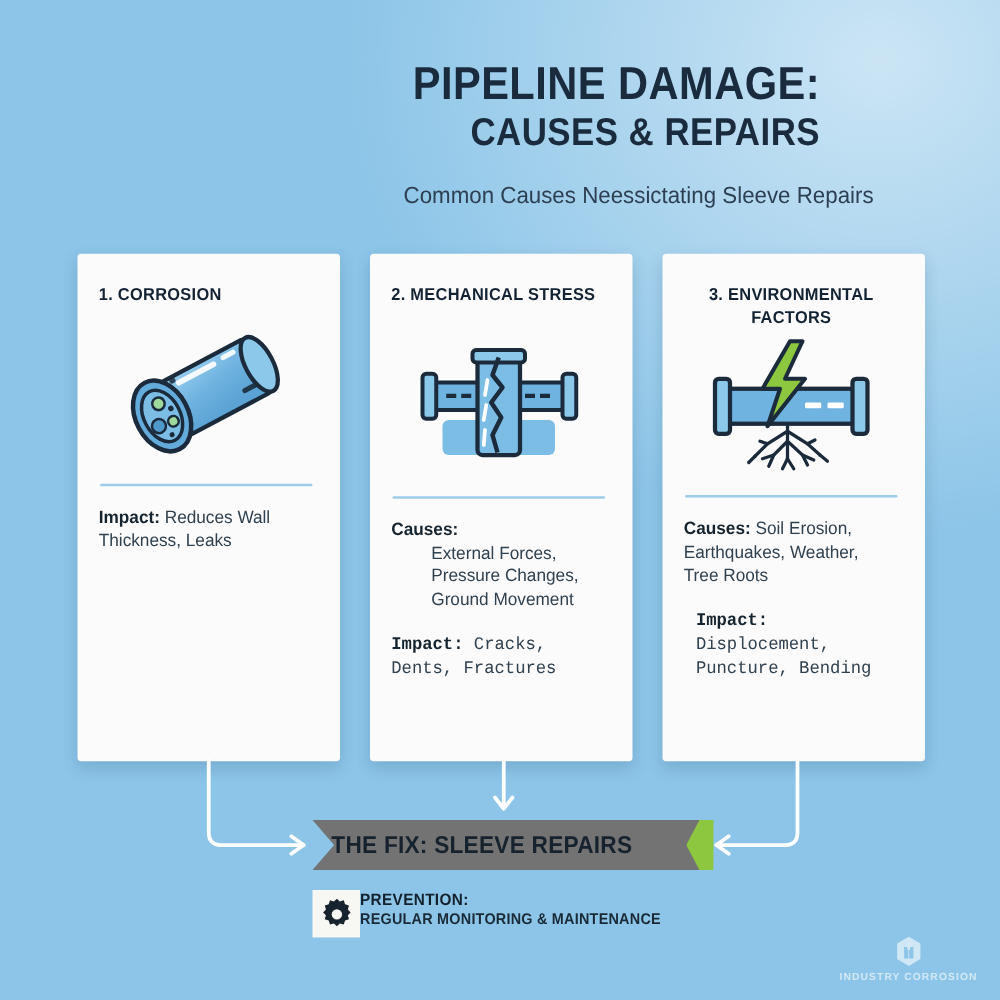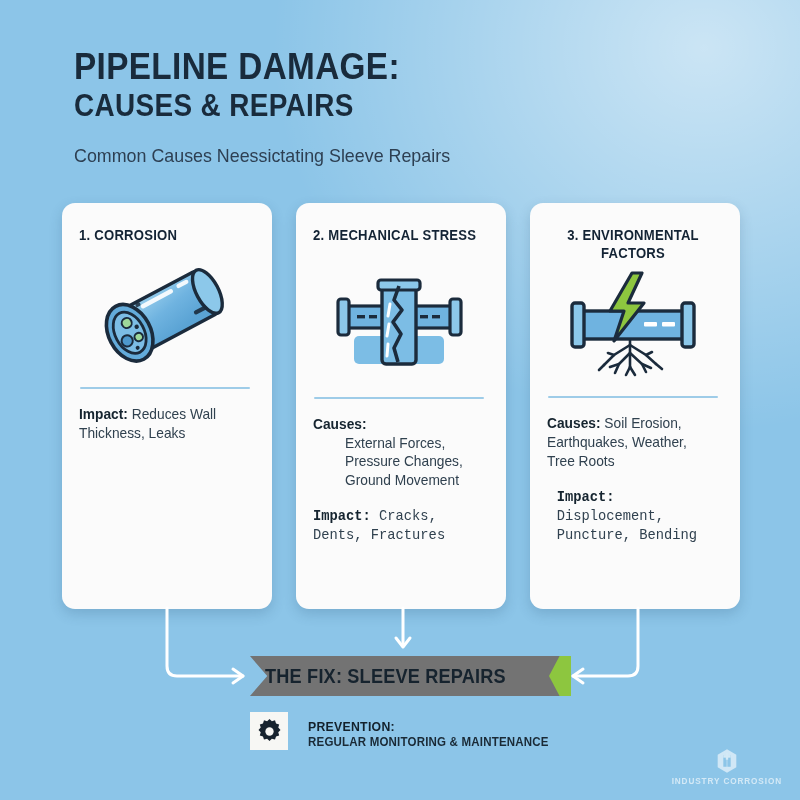--- a/index.html
+++ b/index.html
@@ -15,21 +15,21 @@
     background:
       radial-gradient(120% 110% at 100% 0%, #d2e8f7 0%, #bfdff4 22%, #9ecee e 45%, transparent 72%),
       linear-gradient(135deg, #cfe6f6 0%, #a9d4ee 38%, #8cc5e8 66%, #7cbde4 100%);
   }
   #bg2 {
     position: absolute; inset: 0;
     background: radial-gradient(90% 80% at 88% 6%, rgba(255,255,255,0.55) 0%, rgba(255,255,255,0.0) 60%);
   }
 
   
-  .header { position: absolute; left: 74px; top: 48px; width: 660px; }
+  .header { position: absolute; left: 62px; top: 48px; width: 660px; text-align: right; }
   .title-l1, .title-l2 {
     color: #192b3c;
     font-weight: 700;
     letter-spacing: 0.4px;
     line-height: 1.04;
     transform: scaleX(0.90);
     transform-origin: left center;
     white-space: nowrap;
   }
   .title-l1 { font-size: 37px; }
@@ -44,21 +44,21 @@
   }
 
   
   .cards { position: absolute; left: 62px; top: 203px; width: 678px; height: 406px; }
   .card {
     position: absolute;
     top: 0;
     width: 210px;
     height: 406px;
     background: #fbfbfb;
-    border-radius: 13px;
+    border-radius: 3px;
     box-shadow: 0 5px 13px rgba(30,70,105,0.20);
     padding: 24px 21px 12px 17px;
   }
   .card.c1 { left: 0; }
   .card.c2 { left: 234px; }
   .card.c3 { left: 468px; }
 
   .card-title {
     color: #132334;
     font-size: 13.8px;
@@ -131,21 +131,21 @@
     right: -1px; top: 0;
     width: 22px; height: 40px;
     background: #8dc63f;
     clip-path: polygon(100% 0, 100% 100%, 48% 100%, 0 50%, 48% 0);
   }
 
   
   .prevention {
     position: absolute;
     left: 250px; top: 712px;
-    display: flex; align-items: flex-end; gap: 20px;
+    display: flex; align-items: flex-start; gap: 0;
   }
   .gear-box {
     width: 38px; height: 38px;
     background: #f7f7f4;
     display: flex; align-items: center; justify-content: center;
   }
   .prev-text { line-height: 1.22; }
   .prev-l1 {
     color: #13212c; font-size: 13.2px; font-weight: 700;
     letter-spacing: 0.3px; transform: scaleX(0.93); transform-origin: left center;

